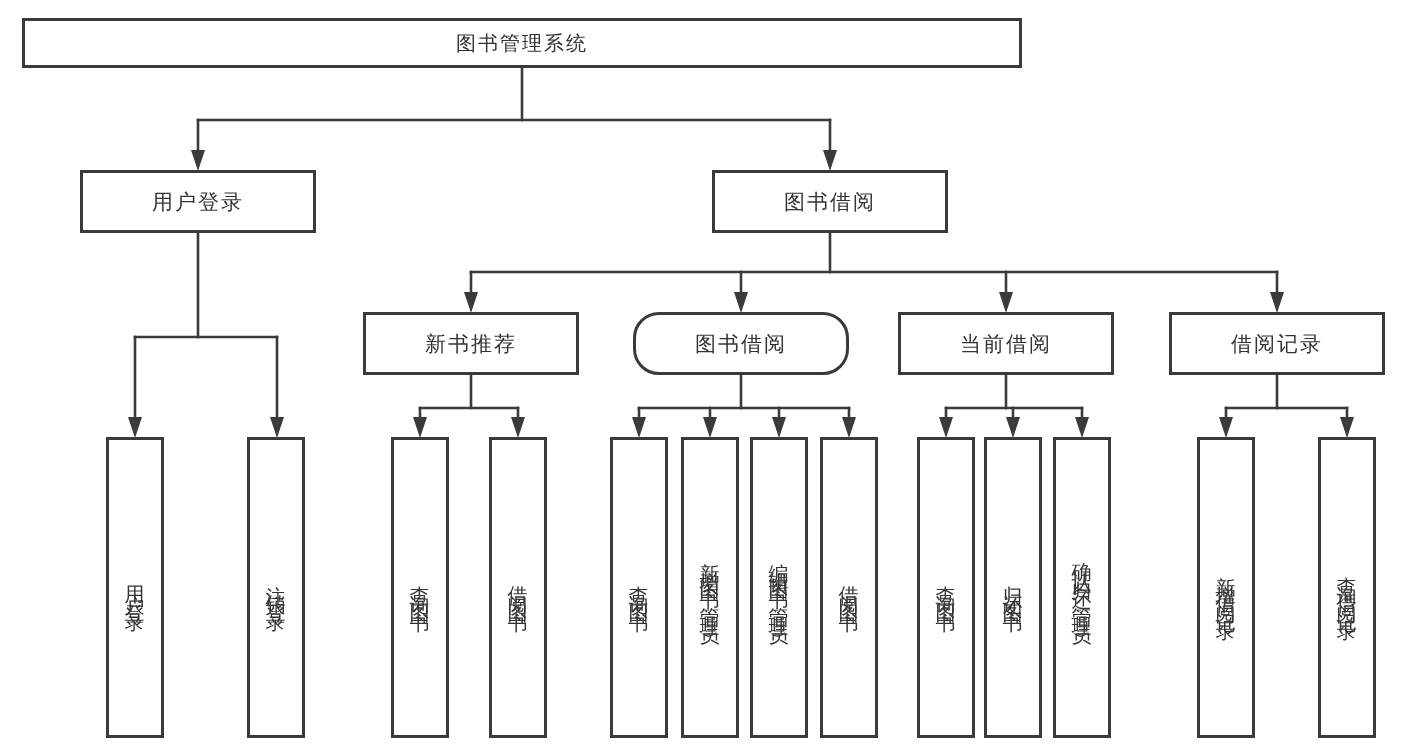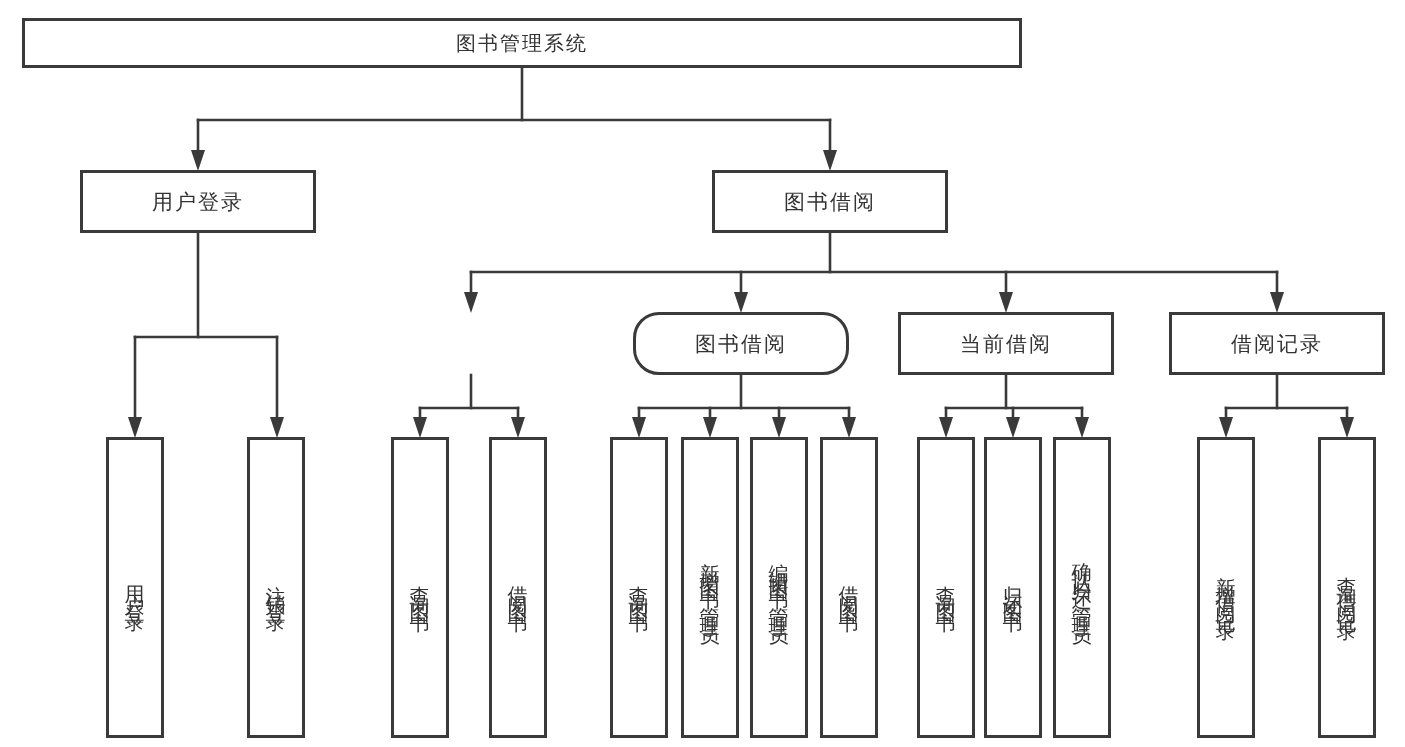--- a/index.html
+++ b/index.html
@@ -159,20 +159,23 @@
     <span class="h-label">图书管理系统</span>
   </div>
 
   <div class="node l2-box l2-user">
     <span class="h-label">用户登录</span>
   </div>
   <div class="node l2-box l2-mgmt">
     <span class="h-label">图书借阅</span>
   </div>
 
+  <div class="node l3-box l3-recommend">
+    <span class="h-label">新书推荐</span>
+  </div>
   <div class="node l3-box l3-borrow">
     <span class="h-label">图书借阅</span>
   </div>
   <div class="node l3-box l3-current">
     <span class="h-label">当前借阅</span>
   </div>
   <div class="node l3-box l3-records">
     <span class="h-label">借阅记录</span>
   </div>
 

